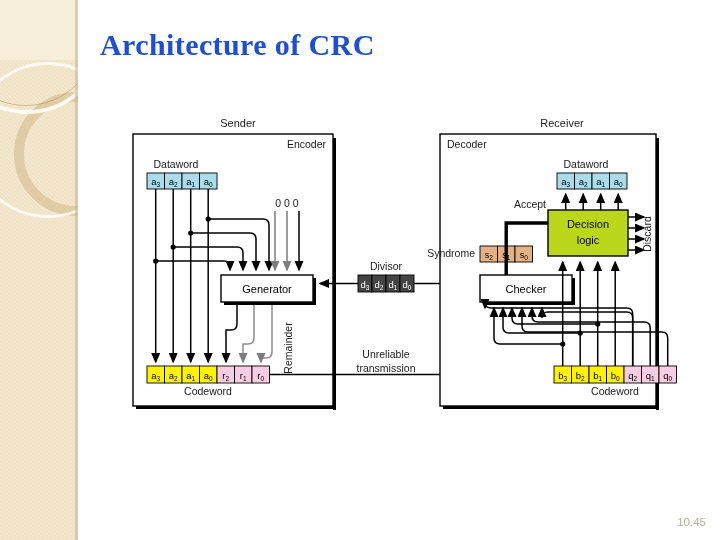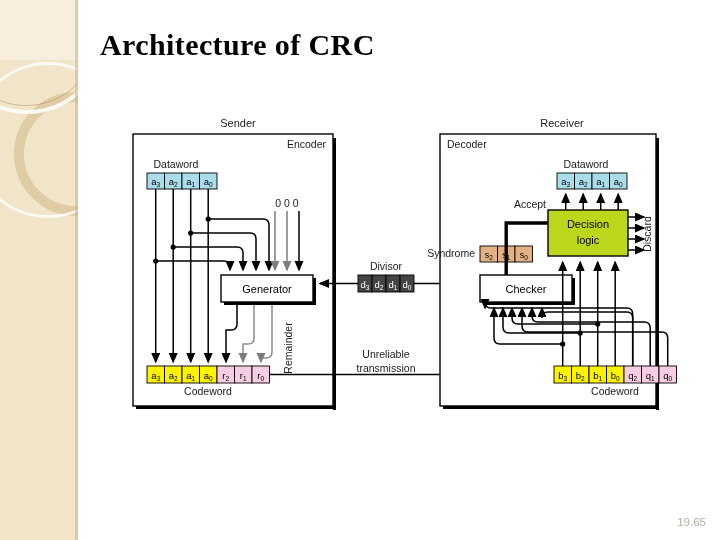--- a/index.html
+++ b/index.html
@@ -48,21 +48,21 @@
     position:absolute;right:0;top:0;width:3px;height:540px;
     background:rgba(200,178,130,.55);
   }
 
   
   #title{
     position:absolute;left:100px;top:28px;
     font-family:"Liberation Serif", serif;
     font-weight:bold;
     font-size:30px;
-    color:#000000;
+    color:#1d4ed8;
     letter-spacing:.4px;
     white-space:nowrap;
   }
 
   
   #pagenum{
     position:absolute;right:14px;bottom:12px;
     font-size:11.5px;color:#b3b0a1;
     font-family:"Liberation Sans", sans-serif;
   }
@@ -81,21 +81,21 @@
   <div class="tex"></div>
   <div class="ring r3"></div>
   <div class="ring r2"></div>
   <div class="ring r1"></div>
   <div class="ring r4"></div>
   <div class="edge"></div>
 </div>
 
 <div id="title">Architecture of CRC</div>
 
-<div id="pagenum">19.65</div>
+<div id="pagenum">10.45</div>
 
 <div id="figure">
 <svg width="560" height="300" viewBox="0 0 560 300" xmlns="http://www.w3.org/2000/svg" font-family="Liberation Sans, sans-serif">
 
   <defs>
     <marker id="ah" markerWidth="7" markerHeight="7" refX="6" refY="3" orient="auto">
       <path d="M0,0 L7,3 L0,6 z" fill="#000"></path>
     </marker>
     <marker id="ahg" markerWidth="7" markerHeight="7" refX="6" refY="3" orient="auto">
       <path d="M0,0 L7,3 L0,6 z" fill="#7d7d7d"></path>

